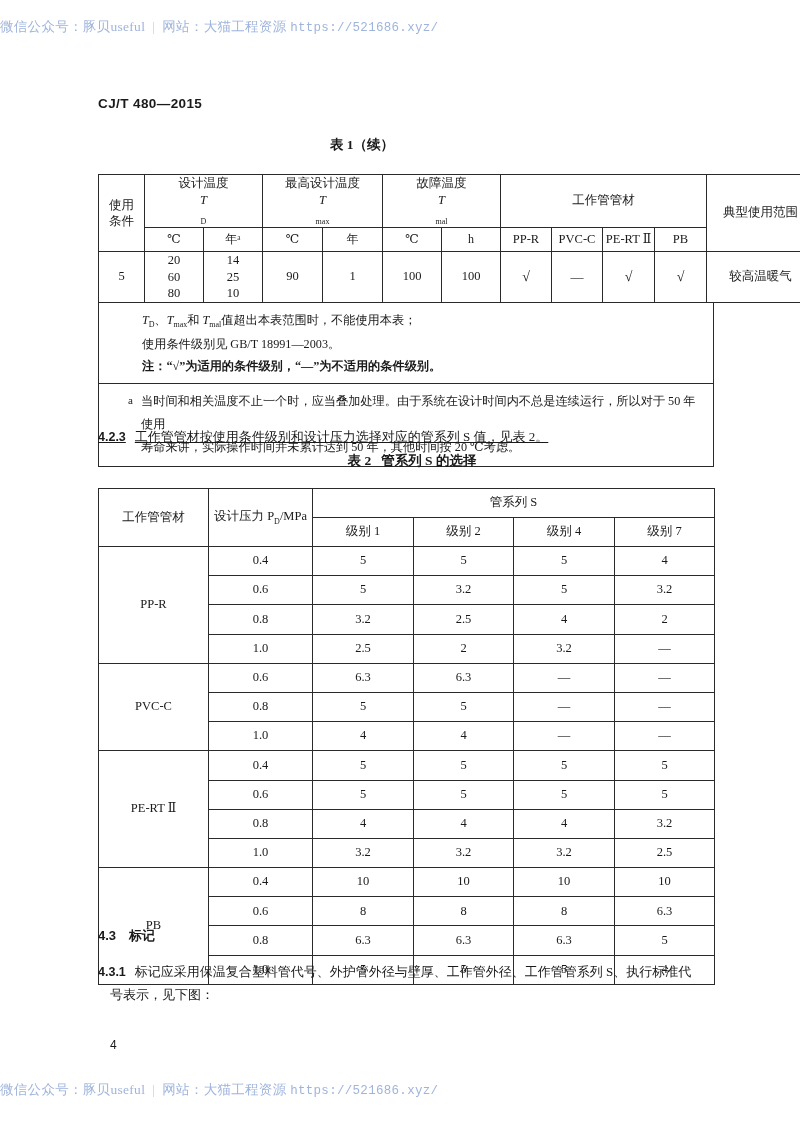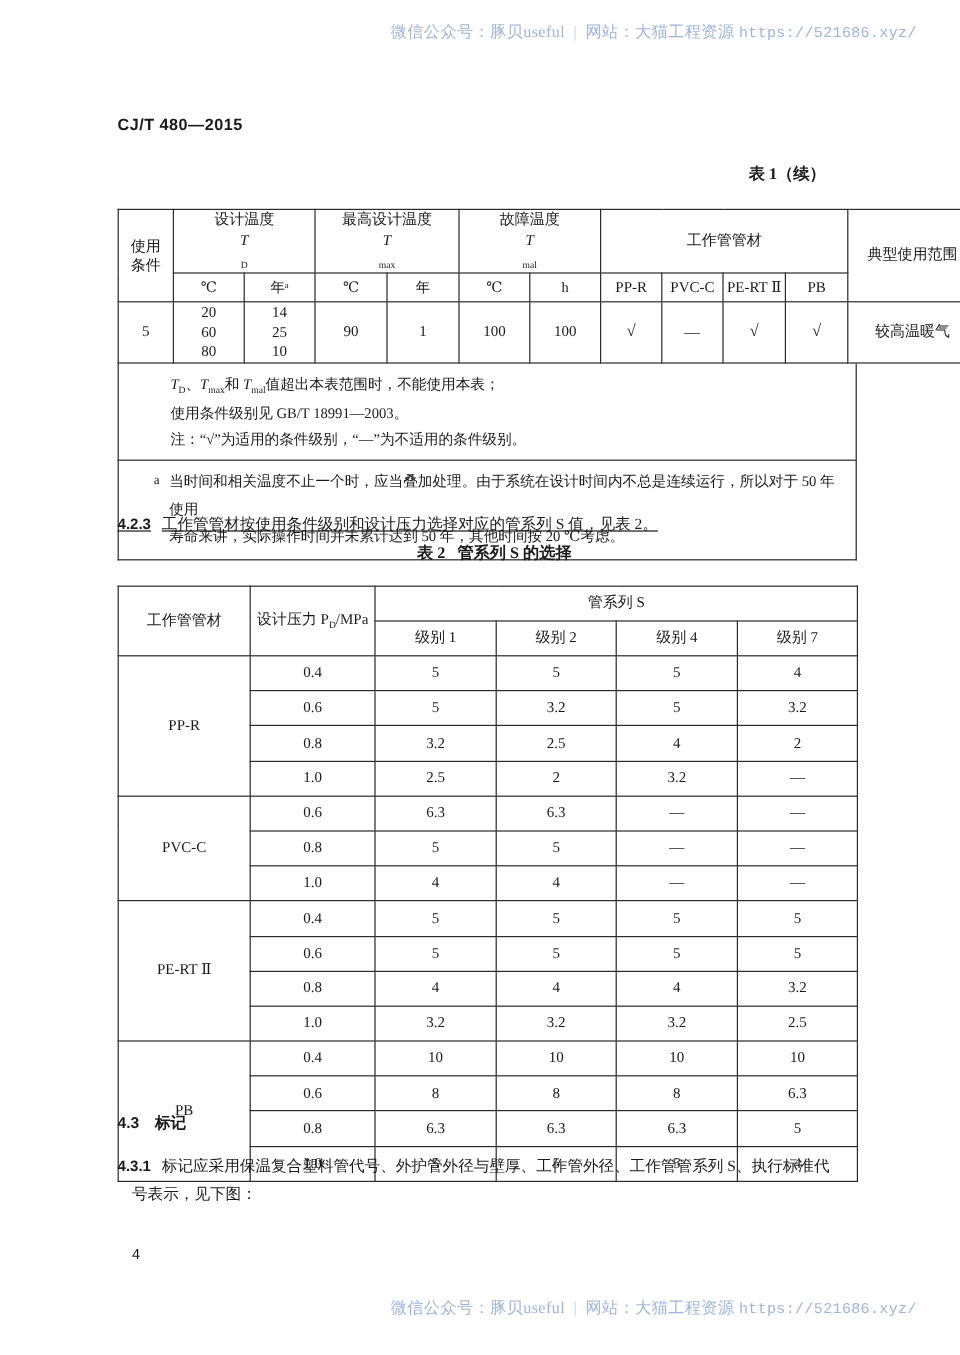--- a/index.html
+++ b/index.html
@@ -15,21 +15,21 @@
     font-family: "Liberation Serif", "DejaVu Serif", serif;
     color: #1a1a1a;
     overflow: hidden;
   }
 
   
   .watermark {
     position: absolute;
     left: 0;
     width: 764px;
-    text-align: right;
+    text-align: left;
     color: #9fb4dc;
     font-size: 13.5px;
     letter-spacing: 0.3px;
     white-space: nowrap;
     font-family: "Liberation Serif", "DejaVu Serif", serif;
   }
   .watermark .wm-sep {
     color: #c3d0e8;
     margin: 0 7px;
   }
@@ -57,21 +57,21 @@
     font-weight: bold;
     font-size: 13.5px;
     letter-spacing: 0.4px;
   }
 
   .tbl1-caption {
     position: absolute;
     left: 0;
     top: 136px;
     width: 688px;
-    text-align: right;
+    text-align: center;
     font-weight: bold;
     font-size: 13.5px;
     padding-left: 36px;
     box-sizing: border-box;
   }
 
   .tbl2-caption {
     position: absolute;
     left: 0;
     top: 452px;
@@ -120,21 +120,21 @@
     border: 1px solid #2a2a2a;
     border-top: none;
     padding: 6px 0 6px 17px;
     font-size: 12.2px;
   }
   .notes .nline {
     padding-left: 26px;
     line-height: 1.82;
     white-space: nowrap;
   }
-  .notes .nline.bold { font-weight: normal; }
+  .notes .nline.bold { font-weight: bold; }
 
   .footnote {
     border: 1px solid #2a2a2a;
     border-top: none;
     padding: 6px 10px 7px 0;
     font-size: 12.2px;
   }
   .footnote .fn-row { display: flex; }
   .footnote .fn-mark {
     width: 34px;

